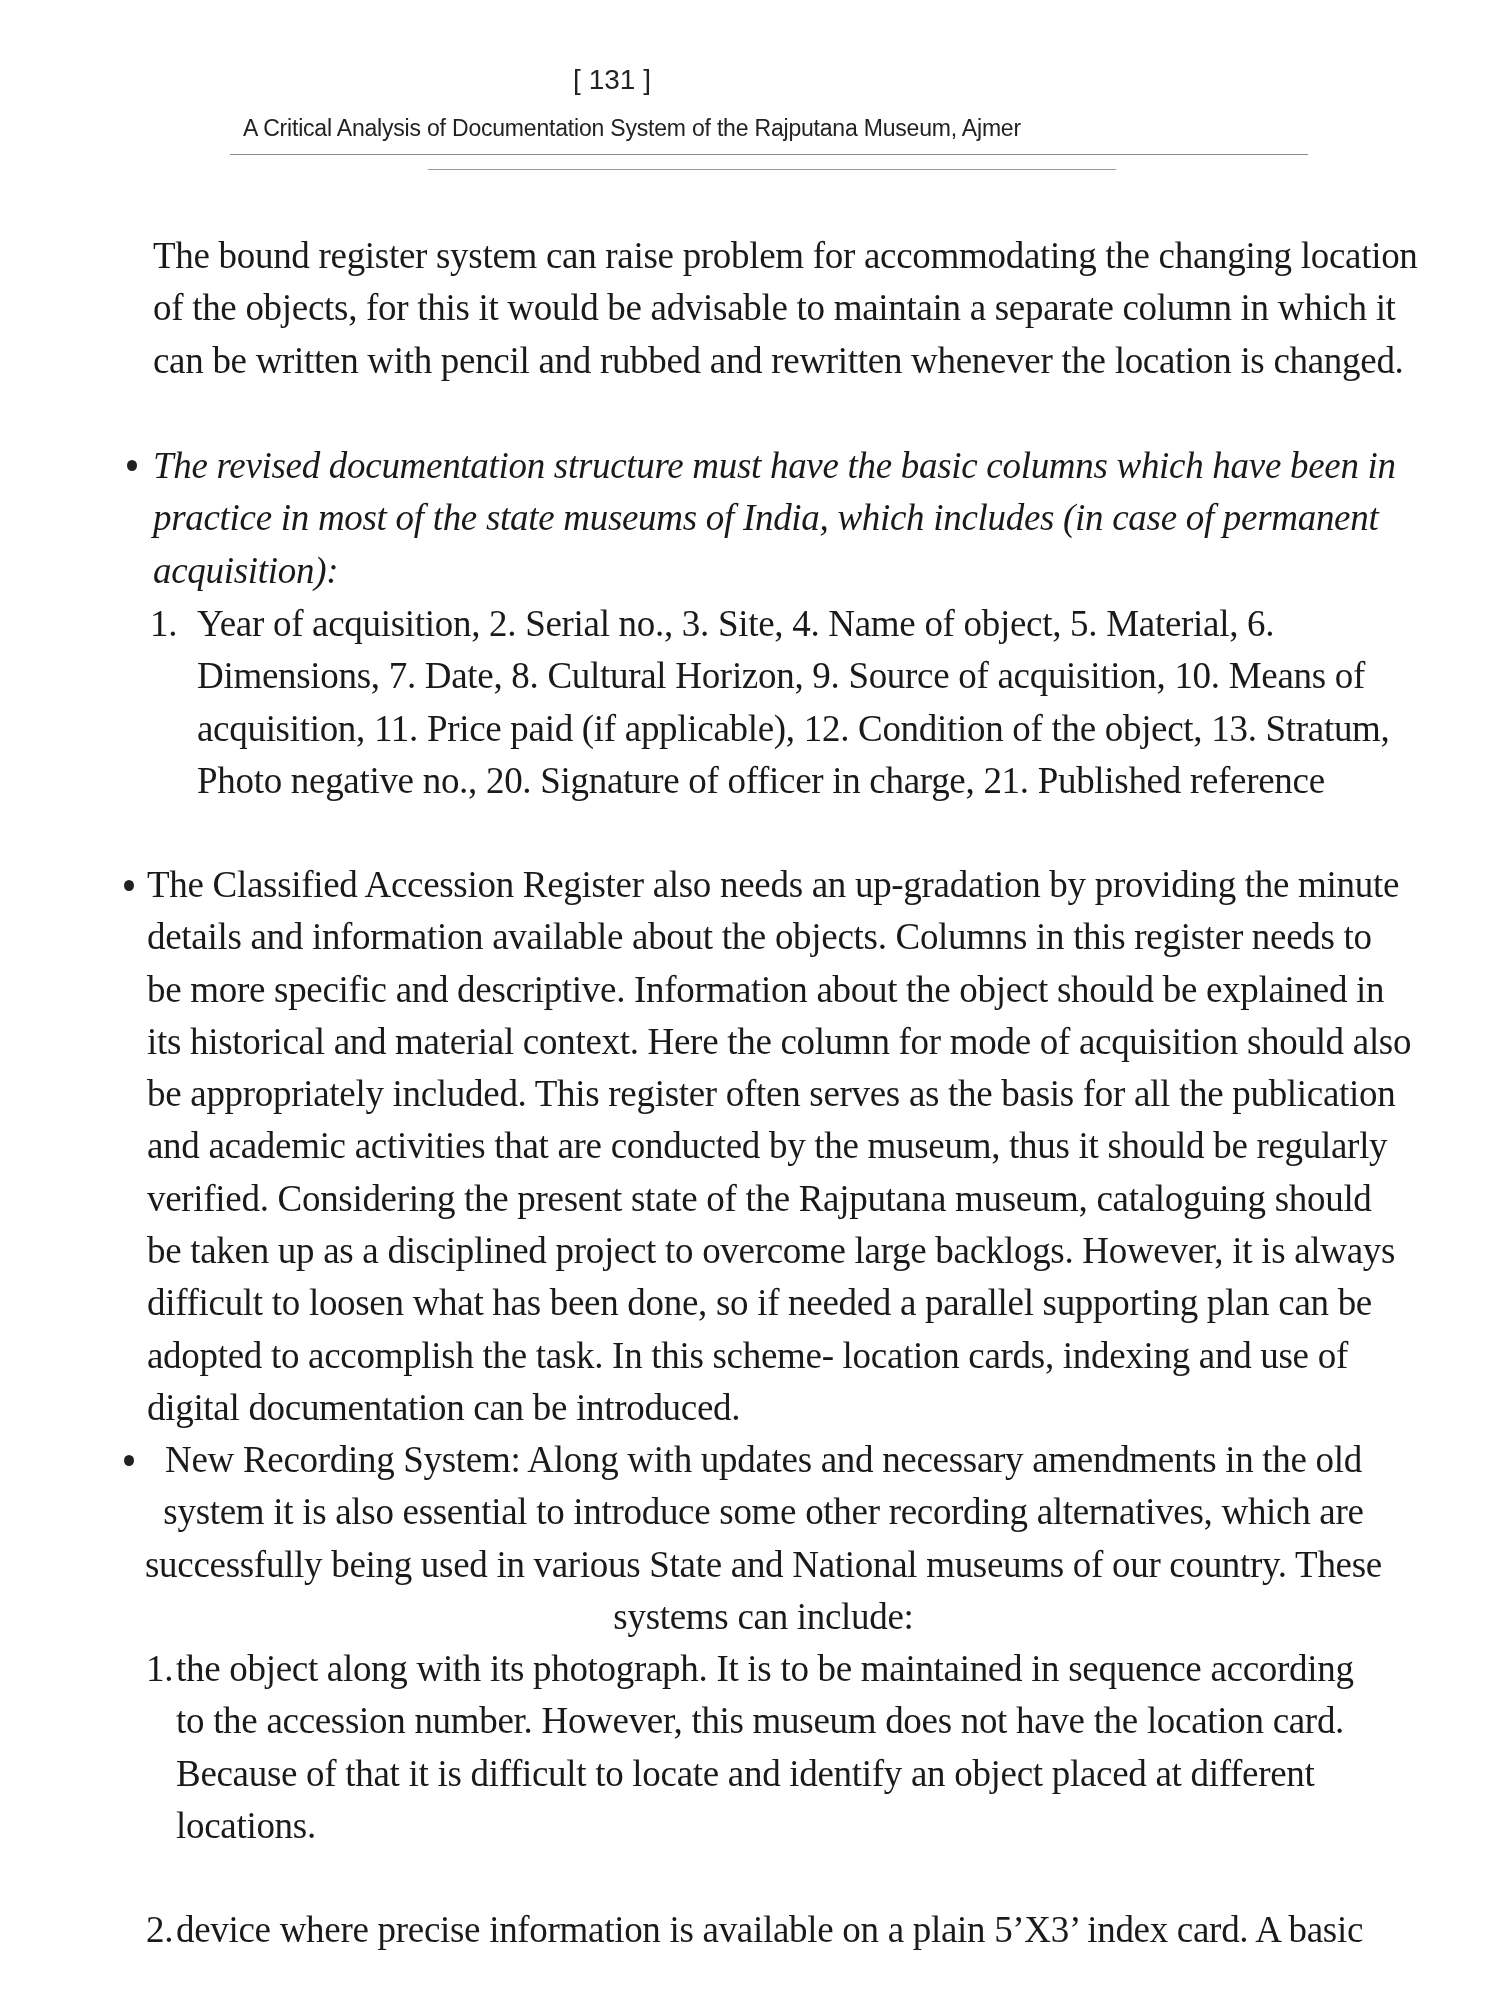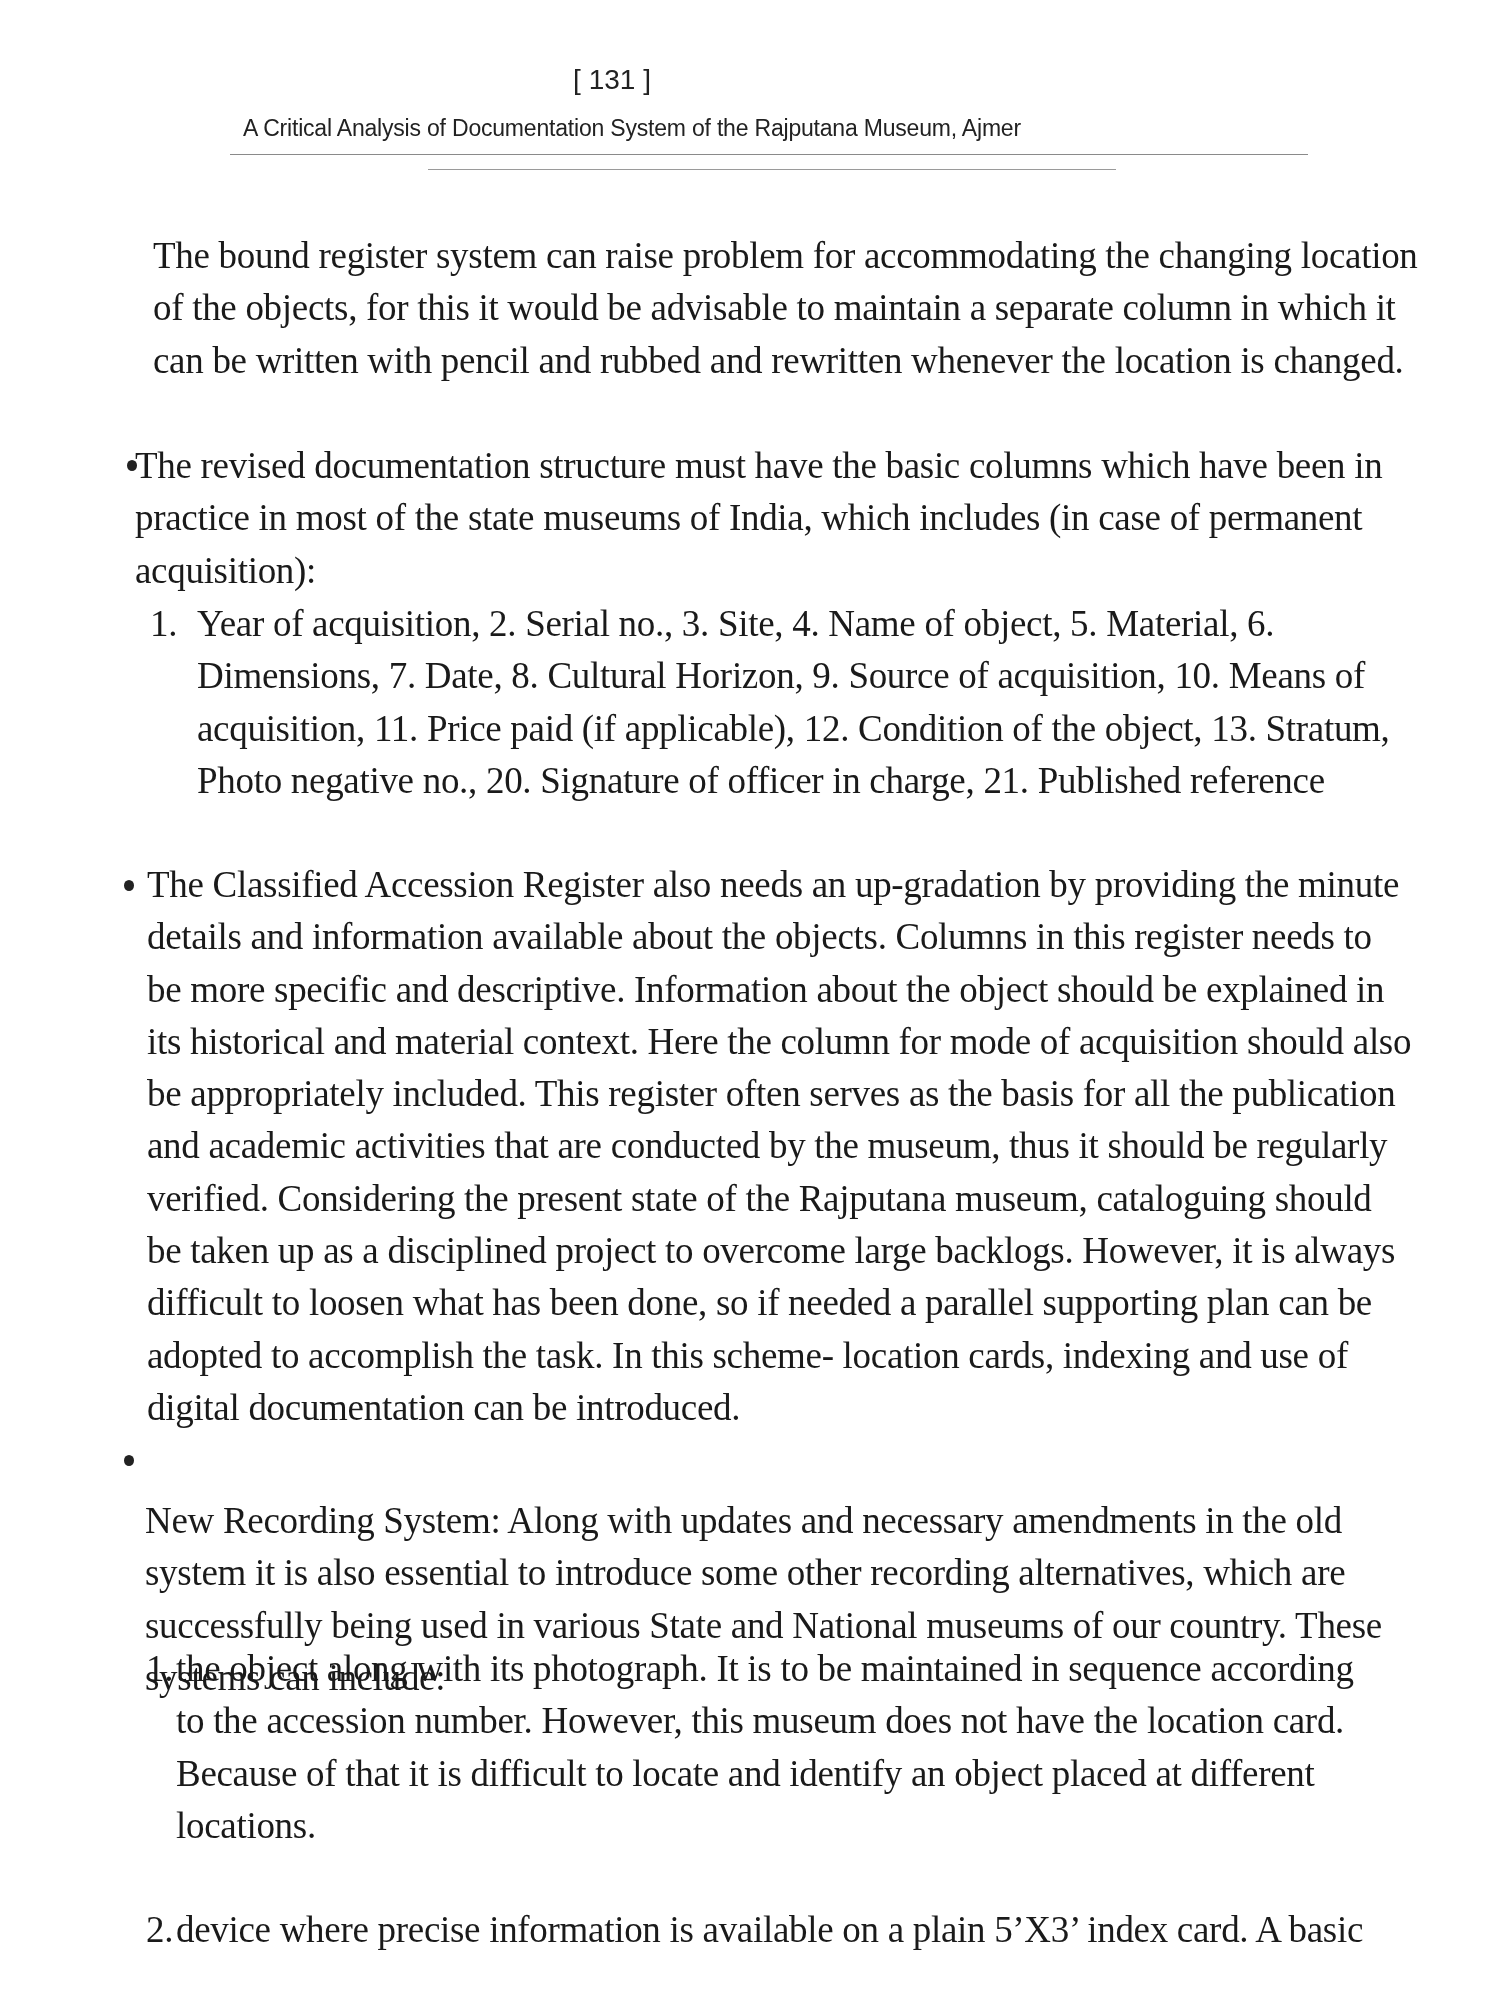--- a/index.html
+++ b/index.html
@@ -94,21 +94,21 @@
   <div class="rule-short"></div>
 </div>
 
 <div class="block body-text" style="left:153px; top:230px;">
   <span class="line">The bound register system can raise problem for accommodating the changing location</span>
   <span class="line">of the objects, for this it would be advisable to maintain a separate column in which it</span>
   <span class="line">can be written with pencil and rubbed and rewritten whenever the location is changed.</span>
 </div>
 
 <div class="bullet" style="left:127px; top:460px;"></div>
-<div class="block body-text" style="left:135px; top:440px;">
+<div class="block body-text" style="left:153px; top:440px;font-style:italic;">
   <span class="line">The revised documentation structure must have the basic columns which have been in</span>
   <span class="line">practice in most of the state museums of India, which includes (in case of permanent</span>
   <span class="line">acquisition):</span>
 </div>
 
 <div class="num body-text" style="left:150px; top:598px;">1.</div>
 <div class="block body-text" style="left:197px; top:598px;">
   <span class="line">Year of acquisition, 2. Serial no., 3. Site, 4. Name of object, 5. Material, 6.</span>
   <span class="line">Dimensions, 7. Date, 8. Cultural Horizon, 9. Source of acquisition, 10. Means of</span>
   <span class="line">acquisition, 11. Price paid (if applicable), 12. Condition of the object, 13. Stratum,</span>
@@ -124,21 +124,21 @@
   <span class="line">be appropriately included. This register often serves as the basis for all the publication</span>
   <span class="line">and academic activities that are conducted by the museum, thus it should be regularly</span>
   <span class="line">verified. Considering the present state of the Rajputana museum, cataloguing should</span>
   <span class="line">be taken up as a disciplined project to overcome large backlogs. However, it is always</span>
   <span class="line">difficult to loosen what has been done, so if needed a parallel supporting plan can be</span>
   <span class="line">adopted to accomplish the task. In this scheme- location cards, indexing and use of</span>
   <span class="line">digital documentation can be introduced.</span>
 </div>
 
 <div class="bullet" style="left:124px; top:1455px;"></div>
-<div class="block body-text" style="left:145px; top:1495px;">
+<div class="block body-text" style="left:145px; top:1434px;text-align:center;">
   <span class="line">New Recording System: Along with updates and necessary amendments in the old</span>
   <span class="line">system it is also essential to introduce some other recording alternatives, which are</span>
   <span class="line">successfully being used in various State and National museums of our country. These</span>
   <span class="line">systems can include:</span>
 </div>
 
 <div class="num body-text" style="left:146px; top:1643px;">1.</div>
 <div class="block body-text" style="left:176px; top:1643px;">
   <span class="line">the object along with its photograph. It is to be maintained in sequence according</span>
   <span class="line">to the accession number. However, this museum does not have the location card.</span>

